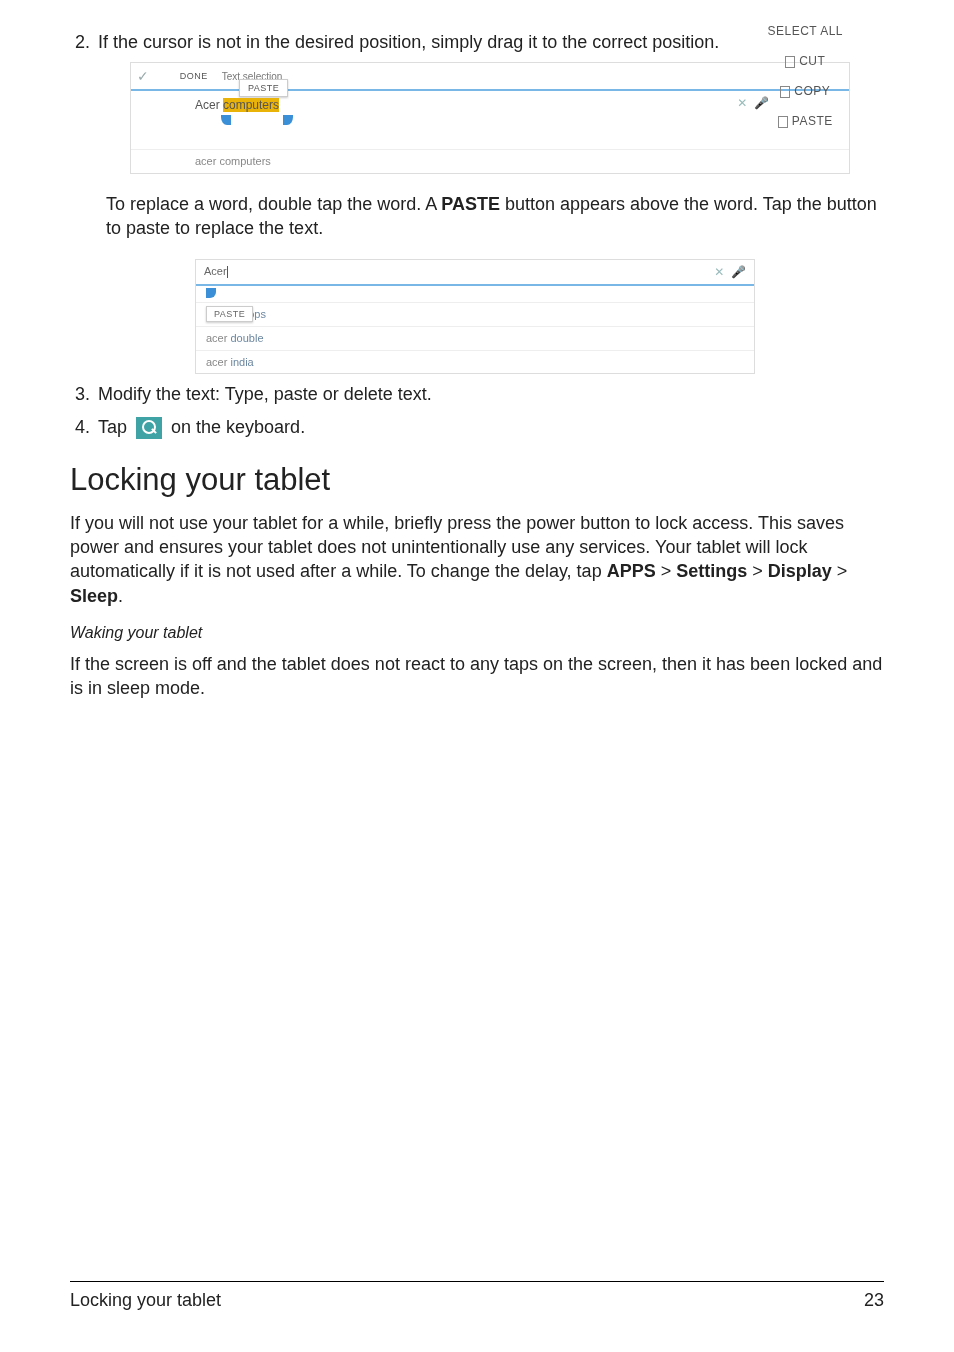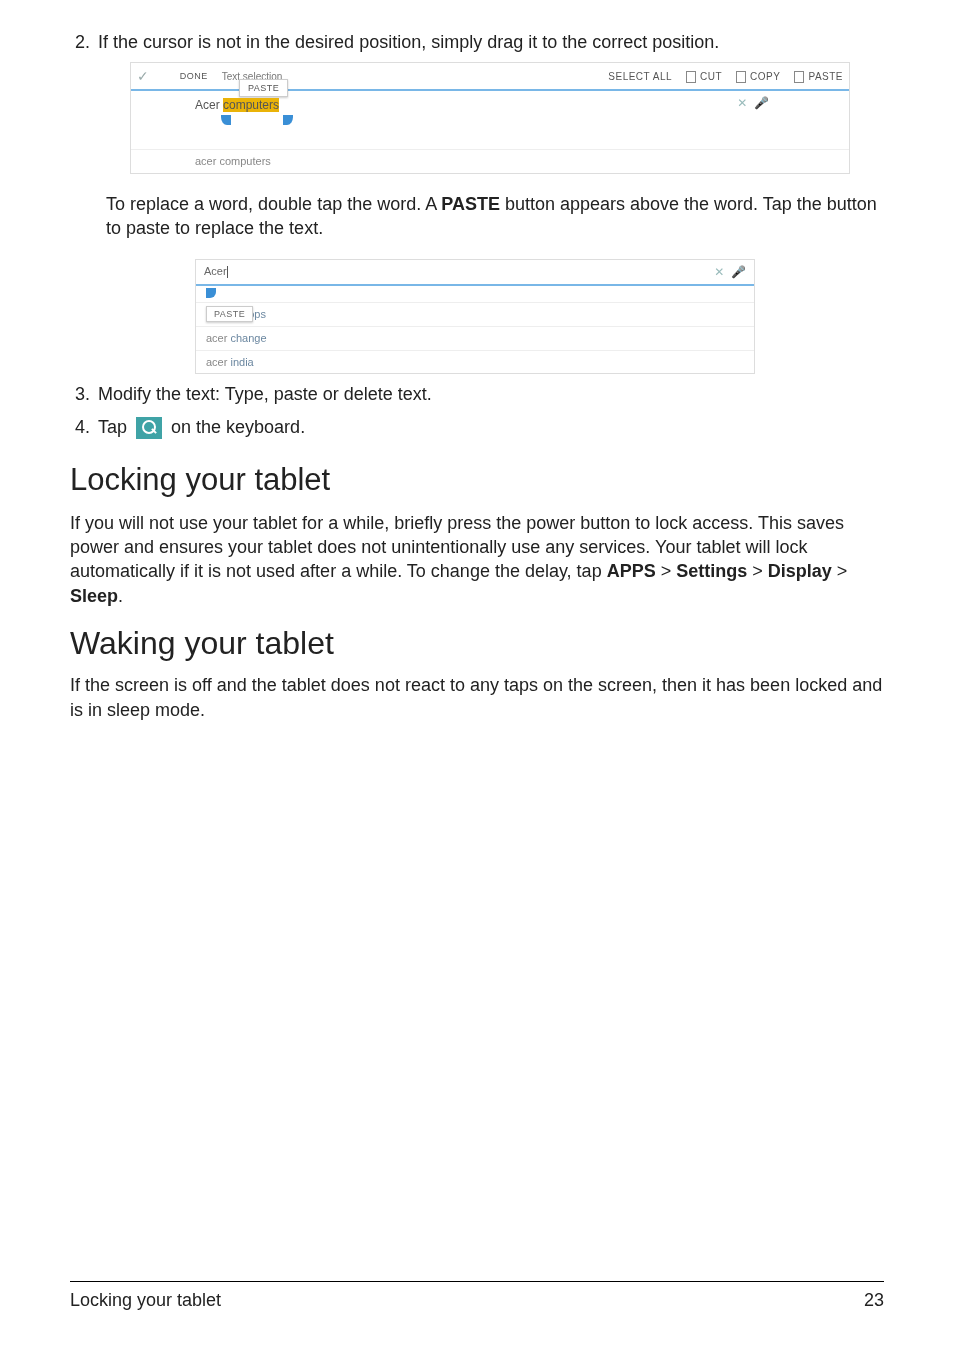--- a/index.html
+++ b/index.html
@@ -11,21 +11,21 @@
     padding: 30px 70px 0 70px;
     font-size: 18px;
     line-height: 1.35;
   }
   .list-row { display: flex; margin-bottom: 4px; }
   .num { width: 28px; flex: 0 0 28px; text-align: right; padding-right: 8px; }
   .content { flex: 1; }
   .content p { margin: 0 0 2px 0; }
   .indent1 { margin-left: 36px; }
   .h2 { font-size: 31px; margin: 18px 0 10px 0; font-weight: normal; }
-  .h3 { font-size: 32px; margin: 14px 0 8px 0; font-weight: normal; }
+  .h3 { font-size: 16px; margin: 14px 0 8px 0; font-weight: normal; font-style: italic; }
   .body-p { margin: 0 0 6px 0; }
 
   
   .shot1 {
     margin: 6px 0 6px 60px;
     width: 720px;
     border: 1px solid #ddd;
     background: #fff;
     font-size: 10px;
     color: #555;
@@ -40,21 +40,21 @@
   }
   .shot1 .check { color: #9aa; font-size: 14px; margin-right: 6px; }
   .shot1 .done { letter-spacing: 0.5px; font-size: 9px; margin-right: 14px; margin-left: 25px; }
   .shot1 .ts { color: #777; }
   .shot1 .paste-chip {
     position: absolute; top: 16px; left: 108px;
     background: #fff; border: 1px solid #ccc;
     padding: 2px 8px; font-size: 9px; letter-spacing: 0.5px;
     box-shadow: 0 1px 2px rgba(0,0,0,.2);
   }
-  .shot1 .right-tools { margin-left: auto; display: flex; gap: 14px; align-items: center; font-size: 10px; letter-spacing: 0.5px; }
+  .shot1 .right-tools { margin-left: auto; display: flex; gap: 14px; align-items: center; font-size: 12px; letter-spacing: 0.5px; flex-direction: column; }
   .shot1 .ico-box { display:inline-block; width:10px; height:12px; border:1px solid #888; margin-right:4px; vertical-align:middle; }
   .shot1 .row2 { padding: 6px 0 0 64px; position: relative; height: 58px; }
   .shot1 .ac1 { font-size: 12px; }
   .shot1 .ac1 .hl { background:#eab308; }
   .shot1 .handles { position: relative; margin-top: 2px; height: 12px; }
   .shot1 .handle { width:10px; height:10px; background:#3a8fd6; position:absolute; }
   .shot1 .h-l { left: 26px; border-radius: 0 0 0 6px / 0 0 0 8px; }
   .shot1 .h-r { left: 88px; border-radius: 0 0 6px 0 / 0 0 8px 0; }
   .shot1 .xmic { position:absolute; right: 80px; top: 4px; color:#9bb; font-size: 12px; }
   .shot1 .row3, .shot1 .row4 { padding: 4px 0 4px 64px; font-size: 11px; color:#888; border-top:1px solid #eee; }
@@ -152,21 +152,21 @@
   <div class="inrow">
     <span class="intext">Acer</span>
       <span class="cursor"></span>
     <span class="xmic2">
       <span>✕</span>&nbsp;&nbsp;<span>🎤</span>
     </span>
   </div>
   <div class="caret"></div>
   <div class="srow"><span class="pre">acer </span><span class="suf">laptops</span></div>
   <span class="paste2">PASTE</span>
-  <div class="srow"><span class="pre">acer </span><span class="suf">change</span></div>
+  <div class="srow"><span class="pre">acer </span><span class="suf">double</span></div>
   <div class="srow"><span class="pre">acer </span><span class="suf">india</span></div>
 </div>
 
 <div class="list-row">
   <div class="num">3.</div>
   <div class="content">
     <p>Modify the text: Type, paste or delete text.</p>
   </div>
 </div>
 

